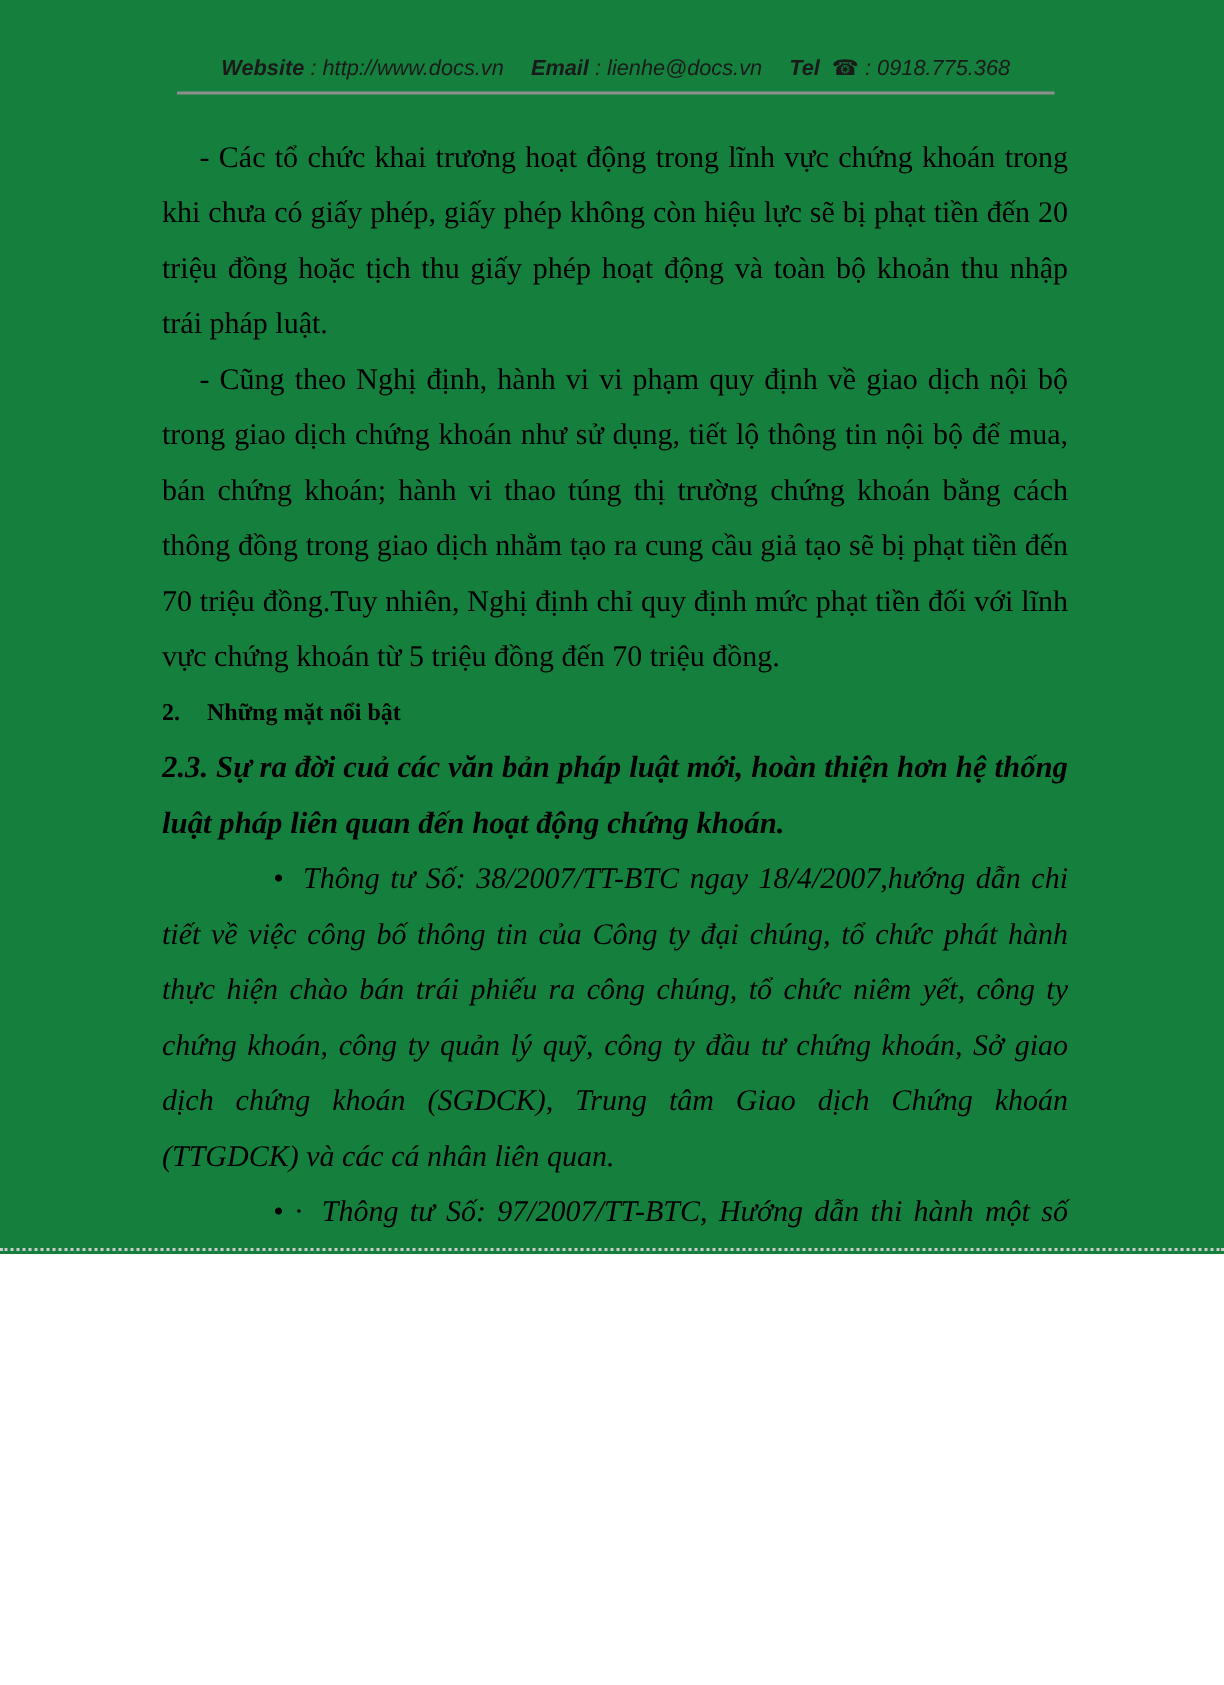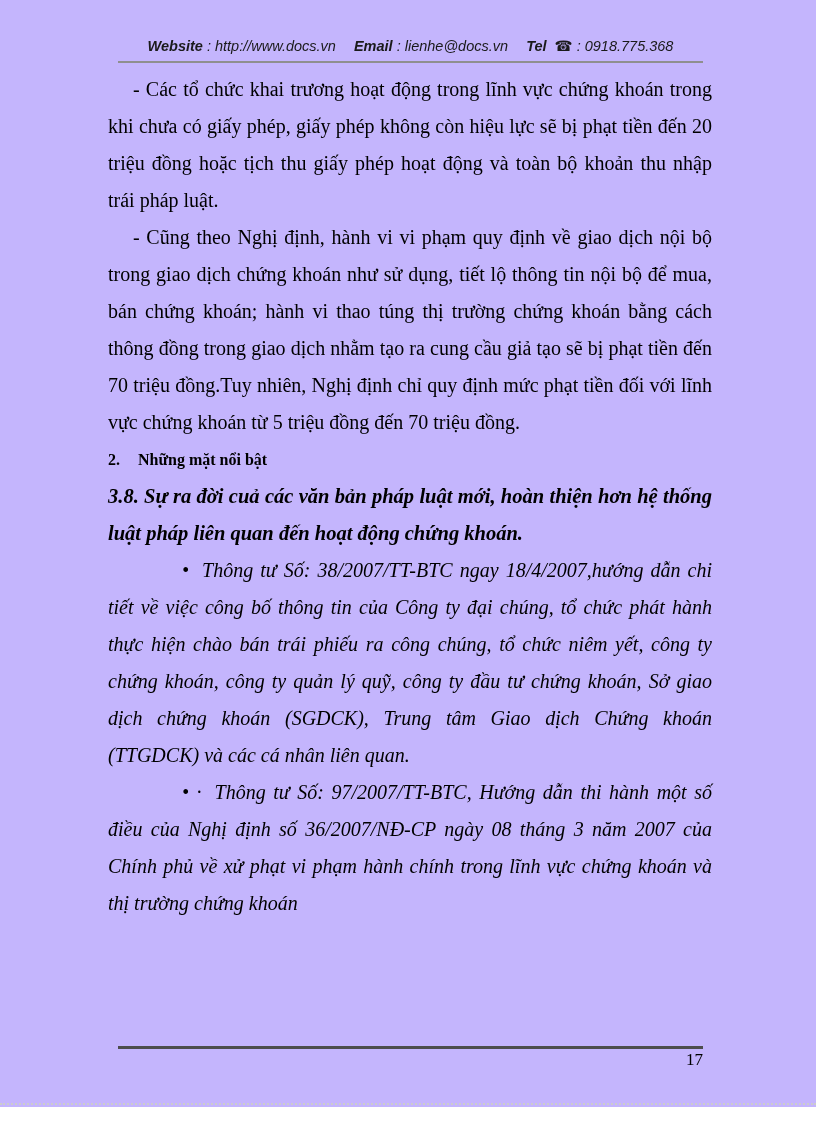--- a/index.html
+++ b/index.html
@@ -1,19 +1,19 @@
 <!DOCTYPE html>
 <html><head>
 <meta charset="utf-8">
 <style>
   html,body{margin:0;padding:0;background:#ffffff;}
   .page{
     position:relative;
-    width:816px;height:1107px;
-    background:#c4b5fd;
+    width:816px;height:836px;
+    background:#15803d;
     font-family:"Liberation Serif","DejaVu Serif",serif;
     color:#000;
     overflow:hidden;
   }
   
   .header{
     position:absolute;
     left:118px;top:38px;width:585px;
     text-align:center;
     font-family:"Liberation Sans","DejaVu Sans",sans-serif;
@@ -23,21 +23,21 @@
     padding-bottom:7px;
     border-bottom:2px solid #8f8f8f;
     white-space:nowrap;
   }
   .header .b{font-weight:bold;}
   .header .gap{margin-left:14px;}
   .header .phone{margin-left:4px;font-style:normal;}
   
   .content{
     position:absolute;
-    left:108px;top:71px;width:604px;
+    left:108px;top:87px;width:604px;
     font-size:20px;
     line-height:37px;
     text-align:justify;
   }
   .content p,.content h3,.content h4{margin:0;padding:0;}
   .para{text-indent:25px;}
   .mt-p2{margin-top:10px;}
   .h2{
     font-size:16px;font-weight:bold;
     margin-top:12px;margin-left:48px;
@@ -87,21 +87,21 @@
   <div class="content">
 
     <p class="para">- Các tổ chức khai trương hoạt động trong lĩnh vực chứng khoán trong khi chưa có giấy phép, giấy phép không còn hiệu lực sẽ bị phạt tiền đến 20 triệu đồng hoặc tịch thu giấy phép hoạt động và toàn bộ khoản thu nhập trái pháp luật.</p>
 
     <p class="para mt-p2">- Cũng theo Nghị định, hành vi vi phạm quy định về giao dịch nội bộ trong giao dịch chứng khoán như sử dụng, tiết lộ thông tin nội bộ để mua, bán chứng khoán; hành vi thao túng thị trường chứng khoán bằng cách thông đồng trong giao dịch nhằm tạo ra cung cầu giả tạo sẽ bị phạt tiền đến 70 triệu đồng.Tuy nhiên, Nghị định chỉ quy định mức phạt tiền đối với lĩnh vực chứng khoán từ 5 triệu đồng đến 70 triệu đồng.</p>
 
     <h3 class="h2">
       <span class="h2num">2.</span><span>Những mặt nổi bật</span>
     </h3>
 
-    <h4 class="h21">3.8. Sự ra đời cuả các văn bản pháp luật mới, hoàn thiện hơn hệ thống luật pháp liên quan đến hoạt động chứng khoán.</h4>
+    <h4 class="h21">2.3. Sự ra đời cuả các văn bản pháp luật mới, hoàn thiện hơn hệ thống luật pháp liên quan đến hoạt động chứng khoán.</h4>
 
     <p class="bullet">
       <span class="marker">•</span><span>Thông tư Số: 38/2007/TT-BTC ngay 18/4/2007,hướng dẫn chi tiết về việc công bố thông tin của Công ty đại chúng, tổ chức phát hành thực hiện chào bán trái phiếu ra công chúng, tổ chức niêm yết, công ty chứng khoán, công ty quản lý quỹ, công ty đầu tư chứng khoán, Sở giao dịch chứng khoán (SGDCK), Trung tâm Giao dịch Chứng khoán (TTGDCK) và các cá nhân liên quan.</span>
     </p>
 
     <p class="bullet bullet2">
       <span class="marker">• ·</span><span>Thông tư Số: 97/2007/TT-BTC, Hướng dẫn thi hành một số điều của Nghị định số 36/2007/NĐ-CP ngày 08 tháng 3 năm 2007 của Chính phủ về xử phạt vi phạm hành chính trong lĩnh vực chứng khoán và thị trường chứng khoán</span>
     </p>
 
   </div>

